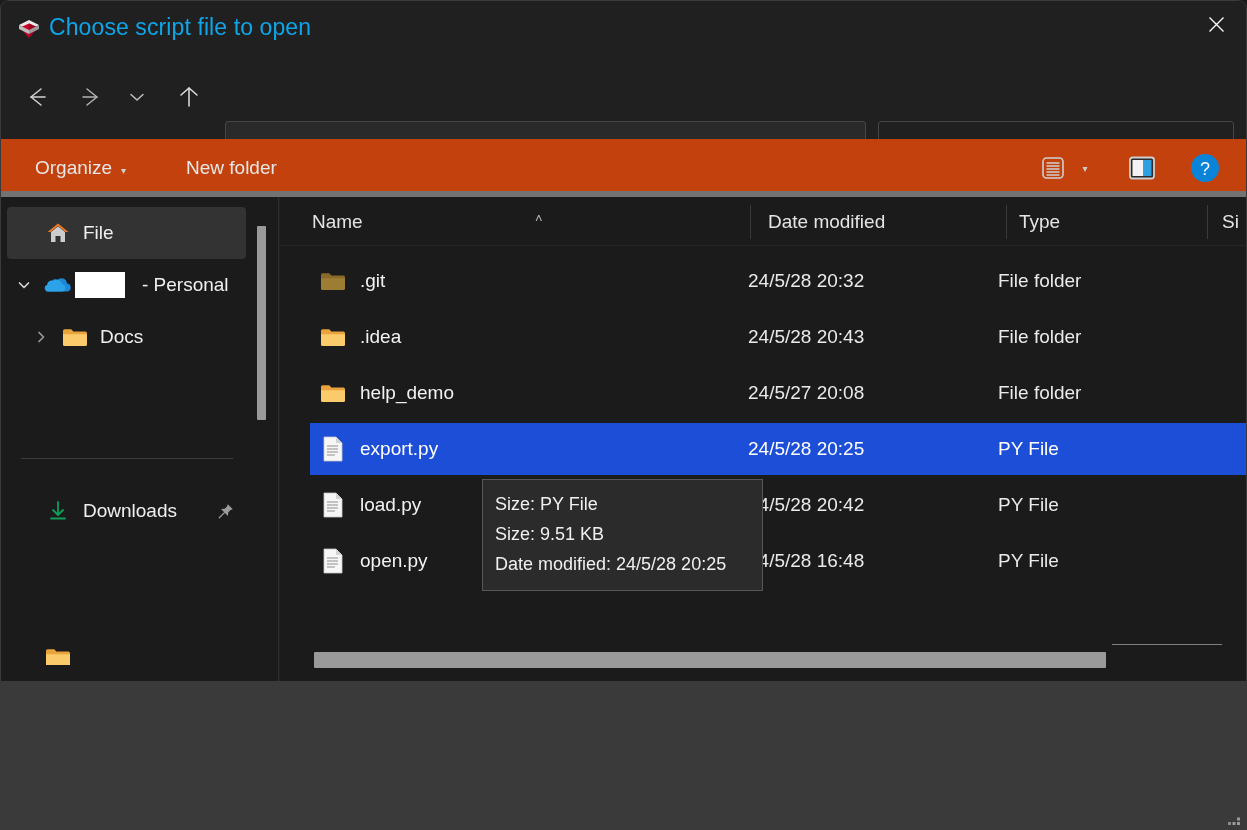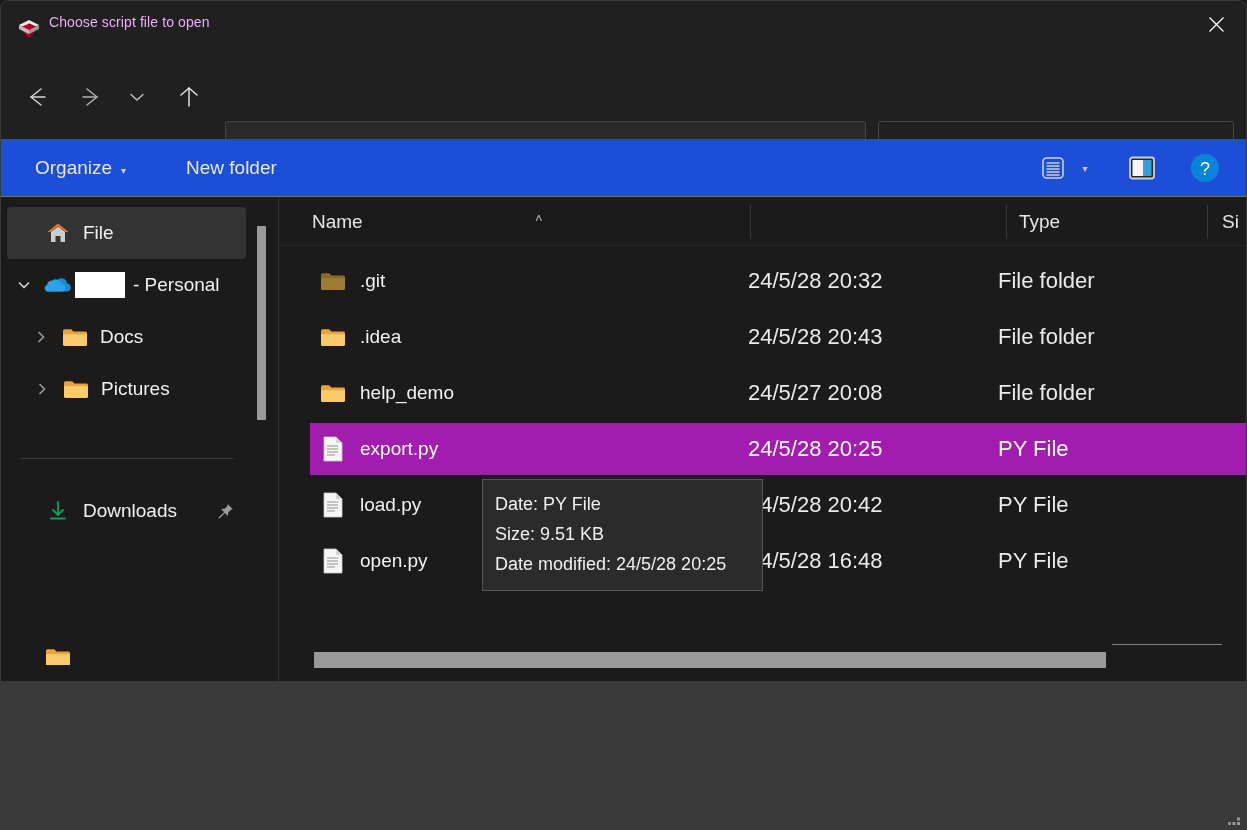--- a/index.html
+++ b/index.html
@@ -35,22 +35,22 @@
     background: #202020;
   }
   .title-icon {
     position: absolute;
     left: 16px; top: 16px;
     width: 24px; height: 24px;
   }
   .title-text {
     position: absolute;
     left: 48px; top: 13px;
-    font-size: 14px;
-    color: #f0abfc;
+    font-size: 23px;
+    color: #0ea5e9;
     letter-spacing: 0.1px;
     white-space: nowrap;
   }
   .close-btn {
     position: absolute;
     right: 0; top: 0;
     width: 60px; height: 46px;
     display: flex;
     align-items: center;
     justify-content: center;
@@ -155,22 +155,22 @@
     flex: 0 0 auto;
     width: 46px; height: 53px;
     display: flex; align-items: center; justify-content: center;
   }
 
   
   .cmdbar {
     position: absolute;
     left: 0; top: 138px;
     width: 1245px; height: 58px;
-    background: #1d4ed8;
-    border-bottom: 1px solid #737373;
+    background: #c2410c;
+    border-bottom: 6px solid #737373;
   }
   .cmd-item {
     position: absolute;
     top: 10px;
     height: 38px;
     display: flex;
     align-items: center;
     border-radius: 4px;
     padding: 0 10px;
     color: #e8e8e8;
@@ -316,21 +316,21 @@
 
   .rows { position: absolute; left: 0; top: 49px; width: 966px; }
   .row {
     position: absolute;
     left: 30px;
     width: 936px;
     height: 52px;
     display: flex;
     align-items: center;
   }
-  .row.selected { background: #a21caf; }
+  .row.selected { background: #1d4ed8; }
   .cell-name {
     position: absolute;
     left: 0;
     display: flex;
     align-items: center;
     white-space: nowrap;
   }
   .file-icon {
     width: 30px; height: 30px;
     display: flex; align-items: center; justify-content: center;
@@ -340,21 +340,21 @@
   .name-text {
     color: #f2f2f2;
     font-size: 19px;
     margin-left: 12px;
   }
   .row.selected .name-text,
   .row.selected .cell-text { color: #ffffff; }
   .cell-text {
     position: absolute;
     color: #eaeaea;
-    font-size: 22px;
+    font-size: 19px;
     white-space: nowrap;
   }
   .cell-date { left: 438px; }
   .cell-type { left: 688px; }
 
   
   .tooltip {
     position: absolute;
     left: 481px; top: 478px;
     width: 281px;
@@ -551,52 +551,38 @@
           <path d="M3.5 6 L8 10.5 L12.5 6" stroke="#d2d2d2" stroke-width="1.7" fill="none" stroke-linecap="round" stroke-linejoin="round"></path>
         </svg>
       </span>
       <span class="side-icon">
         <svg width="28" height="20" viewBox="0 0 28 20">
           <path d="M8 16.5 h14.5 a4 4 0 0 0 0.4 -8 a5.6 5.6 0 0 0 -9.6 -3.6 a4.6 4.6 0 0 0 -6.9 4.1 a3.8 3.8 0 0 0 1.6 7.5 z" fill="#1e88d6"></path>
           <path d="M5.5 16.5 h12 a3.6 3.6 0 0 0 0.3 -7.2 a5 5 0 0 0 -8.5 -3.2 a4.1 4.1 0 0 0 -6.1 3.6 a3.4 3.4 0 0 0 2.3 6.8 z" fill="#2ca3e8"></path>
         </svg>
       </span>
       <span class="redact-box"></span>
-      <span class="side-label" style="margin-left:6px;">- Personal</span>
+      <span class="side-label" style="margin-left:15px;">- Personal</span>
     </div>
 
     <div class="side-item" style="top:114px; left:23px; width:221px;">
       <span class="side-expander">
         <svg width="16" height="16" viewBox="0 0 16 16">
           <path d="M6 3.5 L10.5 8 L6 12.5" stroke="#9a9a9a" stroke-width="1.7" fill="none" stroke-linecap="round" stroke-linejoin="round"></path>
         </svg>
       </span>
       <span class="side-icon">
         <svg width="26" height="21" viewBox="0 0 26 21">
           <path d="M1 3.8 a1.6 1.6 0 0 1 1.6 -1.6 h6.6 l2.2 2.3 h12 a1.6 1.6 0 0 1 1.6 1.6 v11.2 a1.6 1.6 0 0 1 -1.6 1.6 h-20.8 a1.6 1.6 0 0 1 -1.6 -1.6 z" fill="#e8a33d"></path>
           <path d="M1 7.2 h24 v10.1 a1.6 1.6 0 0 1 -1.6 1.6 h-20.8 a1.6 1.6 0 0 1 -1.6 -1.6 z" fill="#fbcb6b"></path>
         </svg>
       </span>
       <span class="side-label">Docs</span>
     </div>
 
-    <div class="side-item" style="top:166px; left:24px; width:221px;">
-      <span class="side-expander">
-        <svg width="16" height="16" viewBox="0 0 16 16">
-          <path d="M6 3.5 L10.5 8 L6 12.5" stroke="#9a9a9a" stroke-width="1.7" fill="none" stroke-linecap="round" stroke-linejoin="round"></path>
-        </svg>
-      </span>
-      <span class="side-icon">
-        <svg width="26" height="21" viewBox="0 0 26 21">
-          <path d="M1 3.8 a1.6 1.6 0 0 1 1.6 -1.6 h6.6 l2.2 2.3 h12 a1.6 1.6 0 0 1 1.6 1.6 v11.2 a1.6 1.6 0 0 1 -1.6 1.6 h-20.8 a1.6 1.6 0 0 1 -1.6 -1.6 z" fill="#e8a33d"></path>
-          <path d="M1 7.2 h24 v10.1 a1.6 1.6 0 0 1 -1.6 1.6 h-20.8 a1.6 1.6 0 0 1 -1.6 -1.6 z" fill="#fbcb6b"></path>
-        </svg>
-      </span>
-      <span class="side-label">Pictures</span>
-    </div>
 
     <div class="side-sep" style="top:261px;"></div>
 
     <div class="side-item" style="top:288px;">
       <span class="side-expander"></span>
       <span class="side-icon">
         <svg width="24" height="24" viewBox="0 0 24 24">
           <path d="M12 3 L12 15.5 M7 11 L12 16 L17 11" stroke="#0f9d58" stroke-width="1.8" fill="none" stroke-linecap="round" stroke-linejoin="round"></path>
           <path d="M5 19.5 H19" stroke="#0f9d58" stroke-width="1.8" stroke-linecap="round"></path>
         </svg>
@@ -630,20 +616,23 @@
 
   <div class="filelist">
 
     <div class="col-headers">
       <div class="col-head" style="left:30px; width:470px;">
         <span class="lbl">Name</span>
       </div>
       <div class="sort-arrow">˄</div>
       <div class="col-divider" style="left:470px;"></div>
 
+      <div class="col-head" style="left:486px; width:240px;">
+        <span class="lbl">Date modified</span>
+      </div>
       <div class="col-divider" style="left:726px;"></div>
 
       <div class="col-head" style="left:737px; width:190px;">
         <span class="lbl">Type</span>
       </div>
       <div class="col-divider" style="left:927px;"></div>
 
       <div class="col-head" style="left:940px; width:26px; overflow:hidden;">
         <span class="lbl">Si</span>
       </div>
@@ -735,21 +724,21 @@
           </span>
           <span class="name-text">open.py</span>
         </div>
         <span class="cell-text cell-date">24/5/28 16:48</span>
         <span class="cell-text cell-type">PY File</span>
       </div>
     </div>
   </div>
 
   <div class="tooltip">
-    <div>Date: PY File</div>
+    <div>Size: PY File</div>
     <div>Size: 9.51 KB</div>
     <div>Date modified: 24/5/28 20:25</div>
   </div>
 
   <div class="hscroll-right-line"></div>
   <div class="hscroll-track"></div>
   <div class="hscroll-thumb"></div>
 
   <div class="footer">
 

